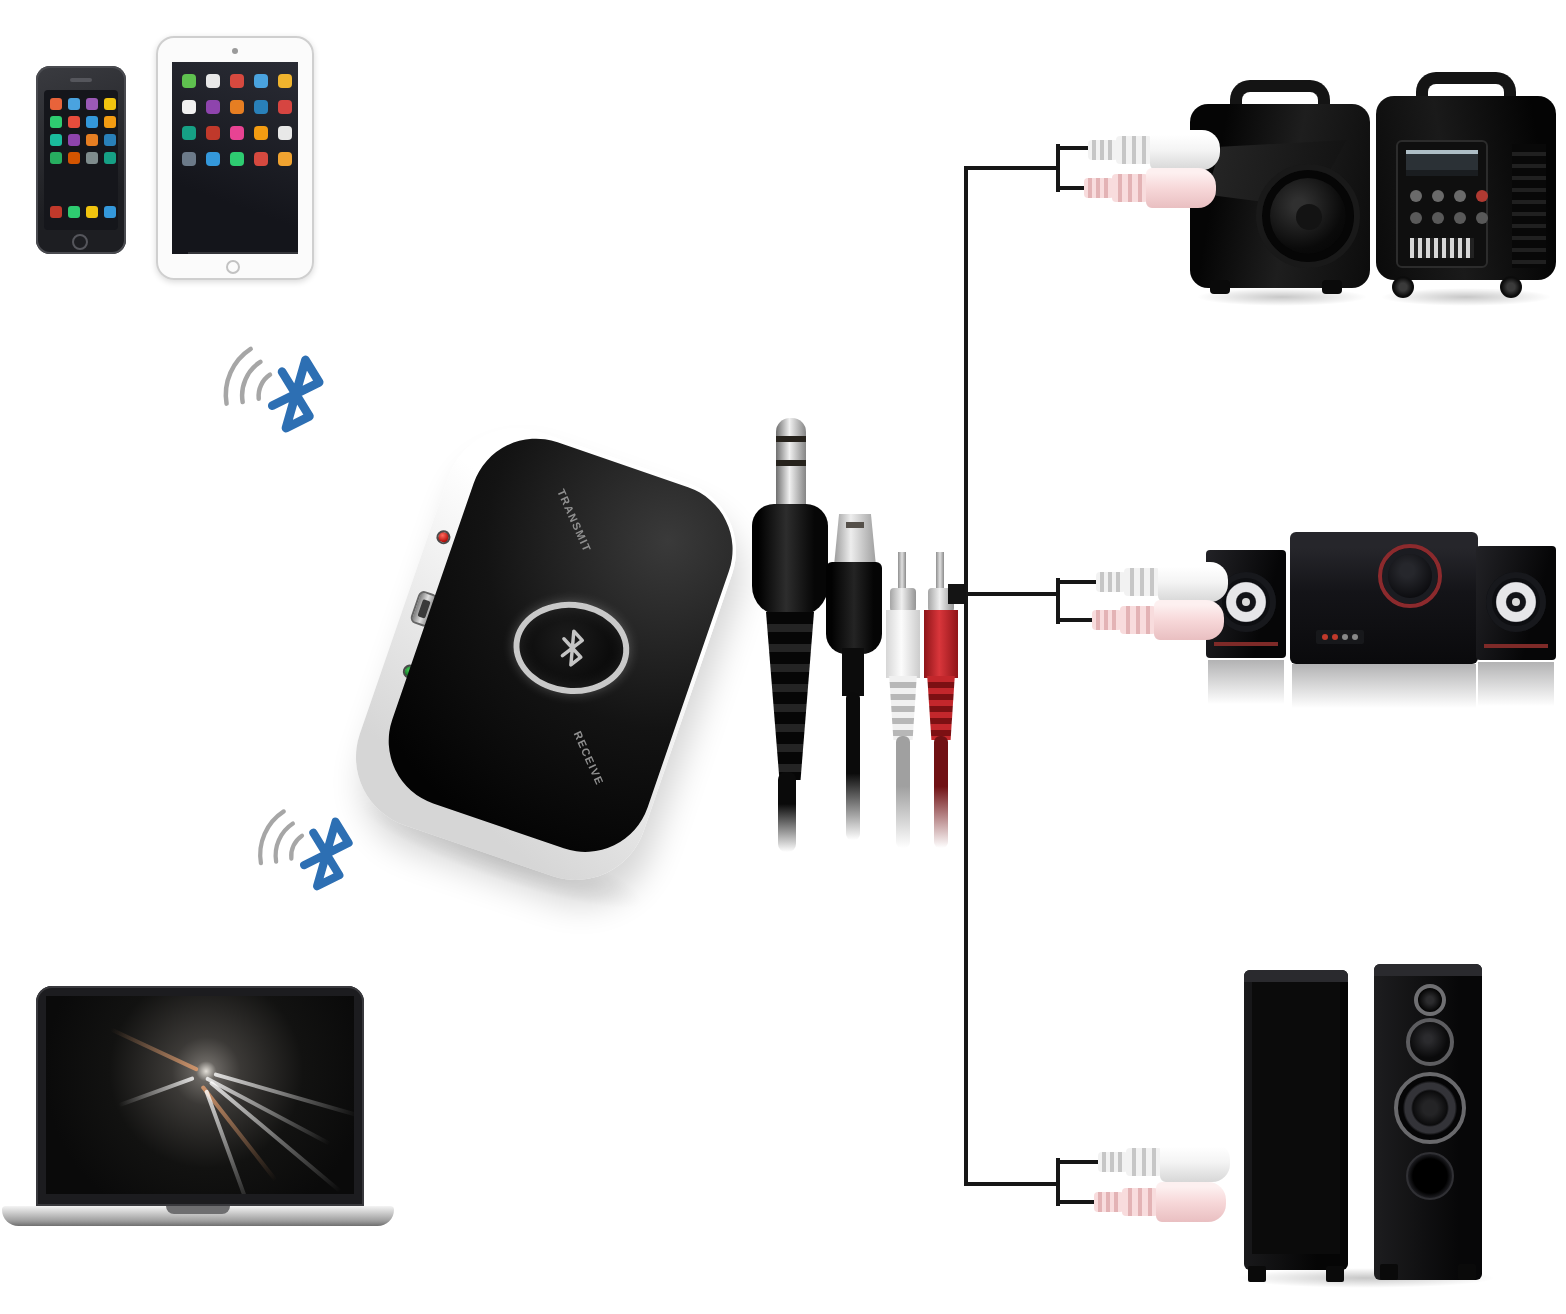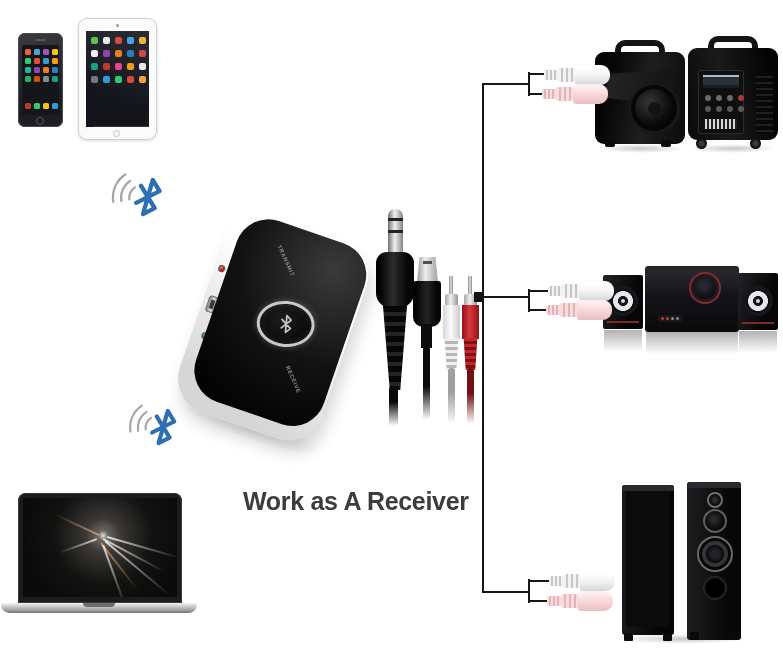--- a/index.html
+++ b/index.html
@@ -406,15 +406,14 @@
       <div class="streak o" style="left:78px;top:44px;width:60px;transform:rotate(52deg)"></div>
       <div class="streak" style="left:84px;top:38px;width:75px;transform:rotate(16deg)"></div>
       <div class="streak o" style="left:76px;top:36px;width:48px;transform:rotate(205deg)"></div>
       <div class="streak" style="left:74px;top:40px;width:40px;transform:rotate(160deg)"></div>
       <div class="streak" style="left:80px;top:46px;width:66px;transform:rotate(70deg)"></div>
     </div>
   </div>
   <div class="mb-base"></div>
   <div class="mb-notch"></div>
 
-  <div class="caption">Work as A Receiver</div>
 
 </div>
 
 </body></html>

